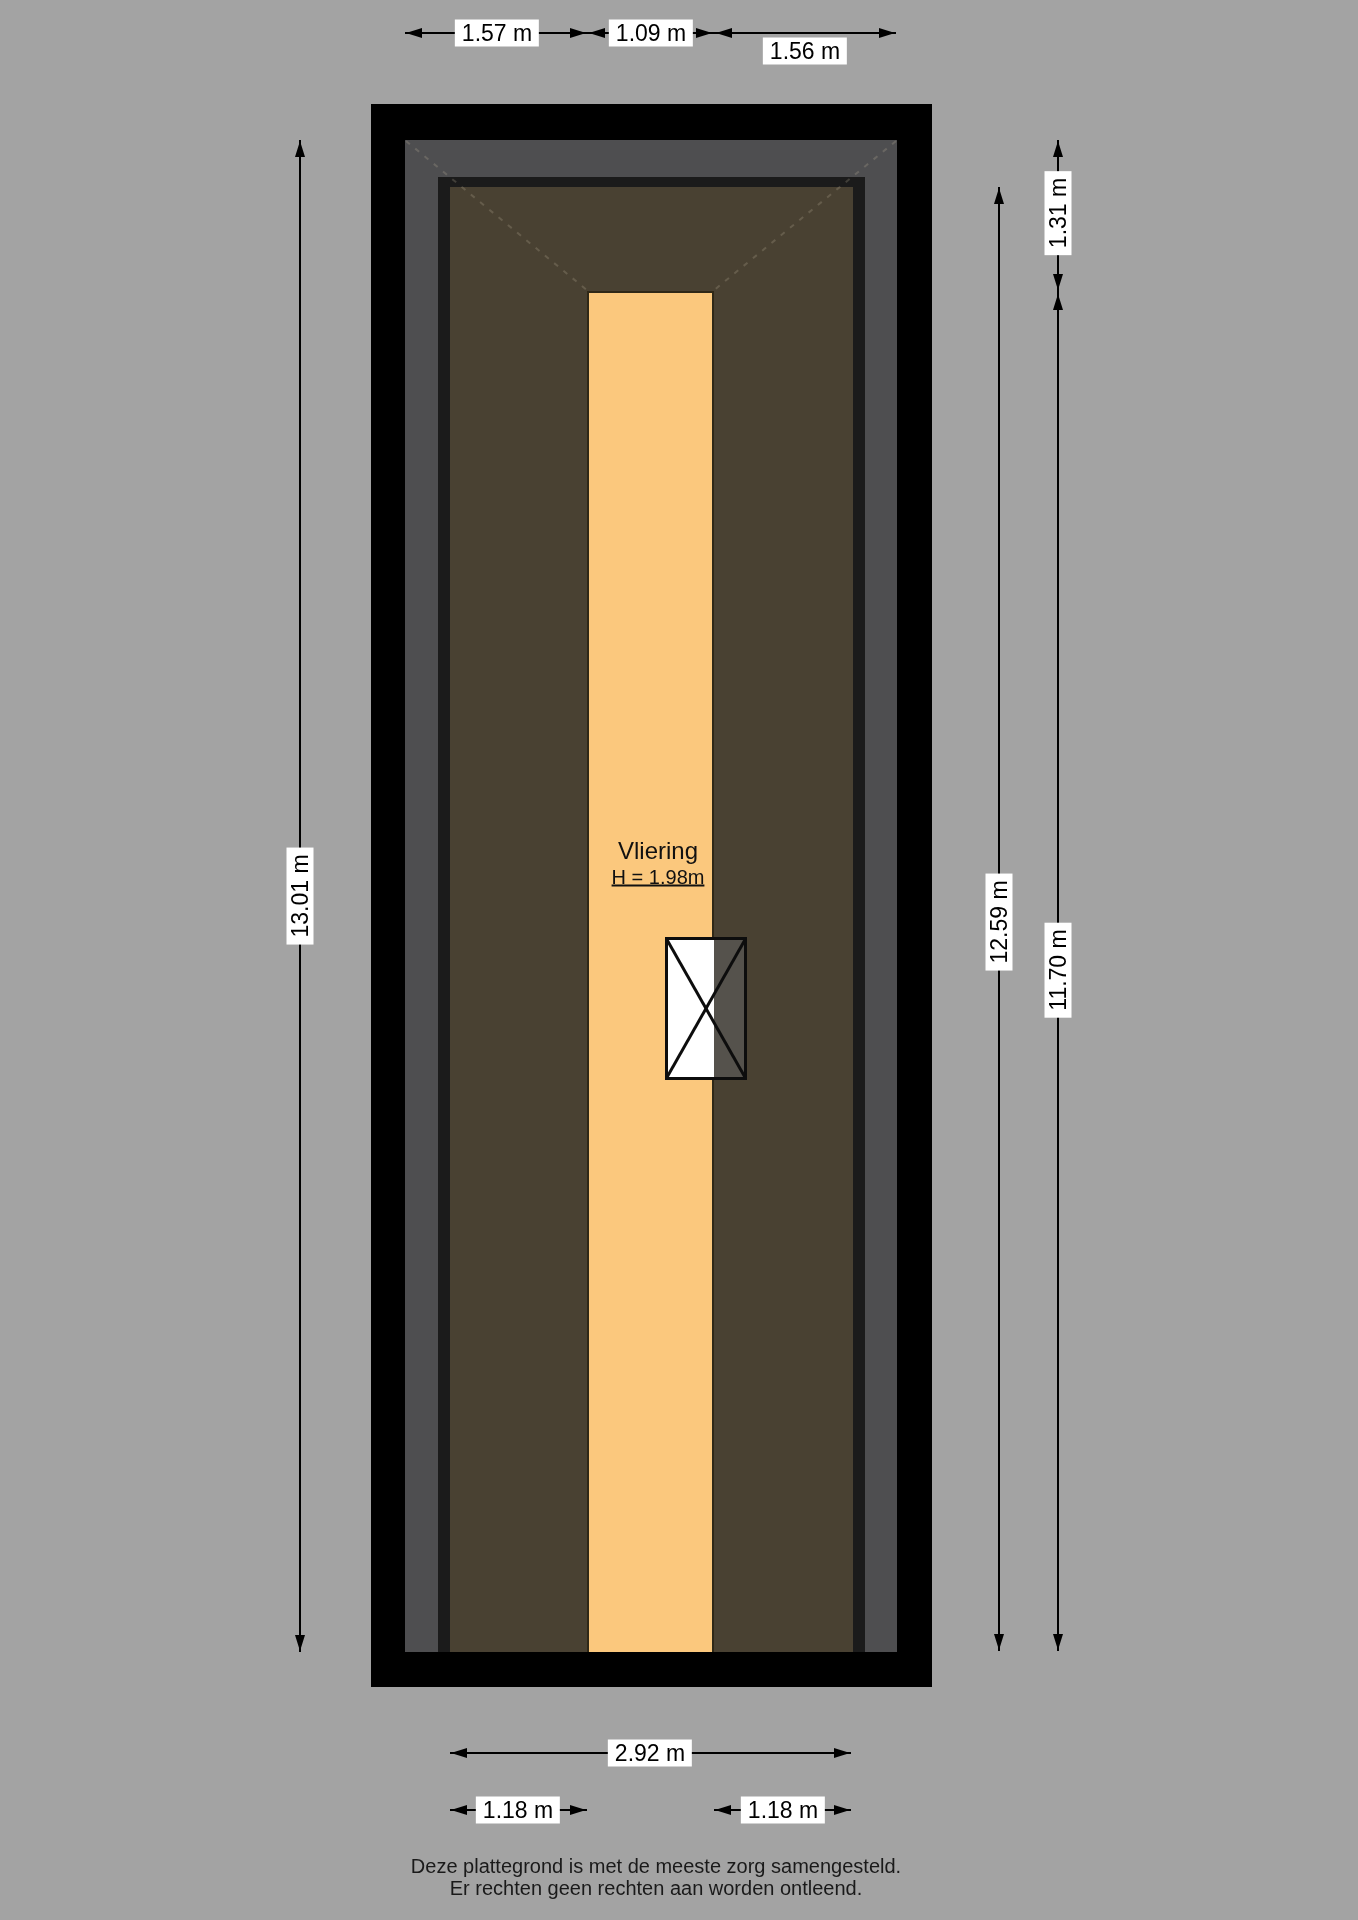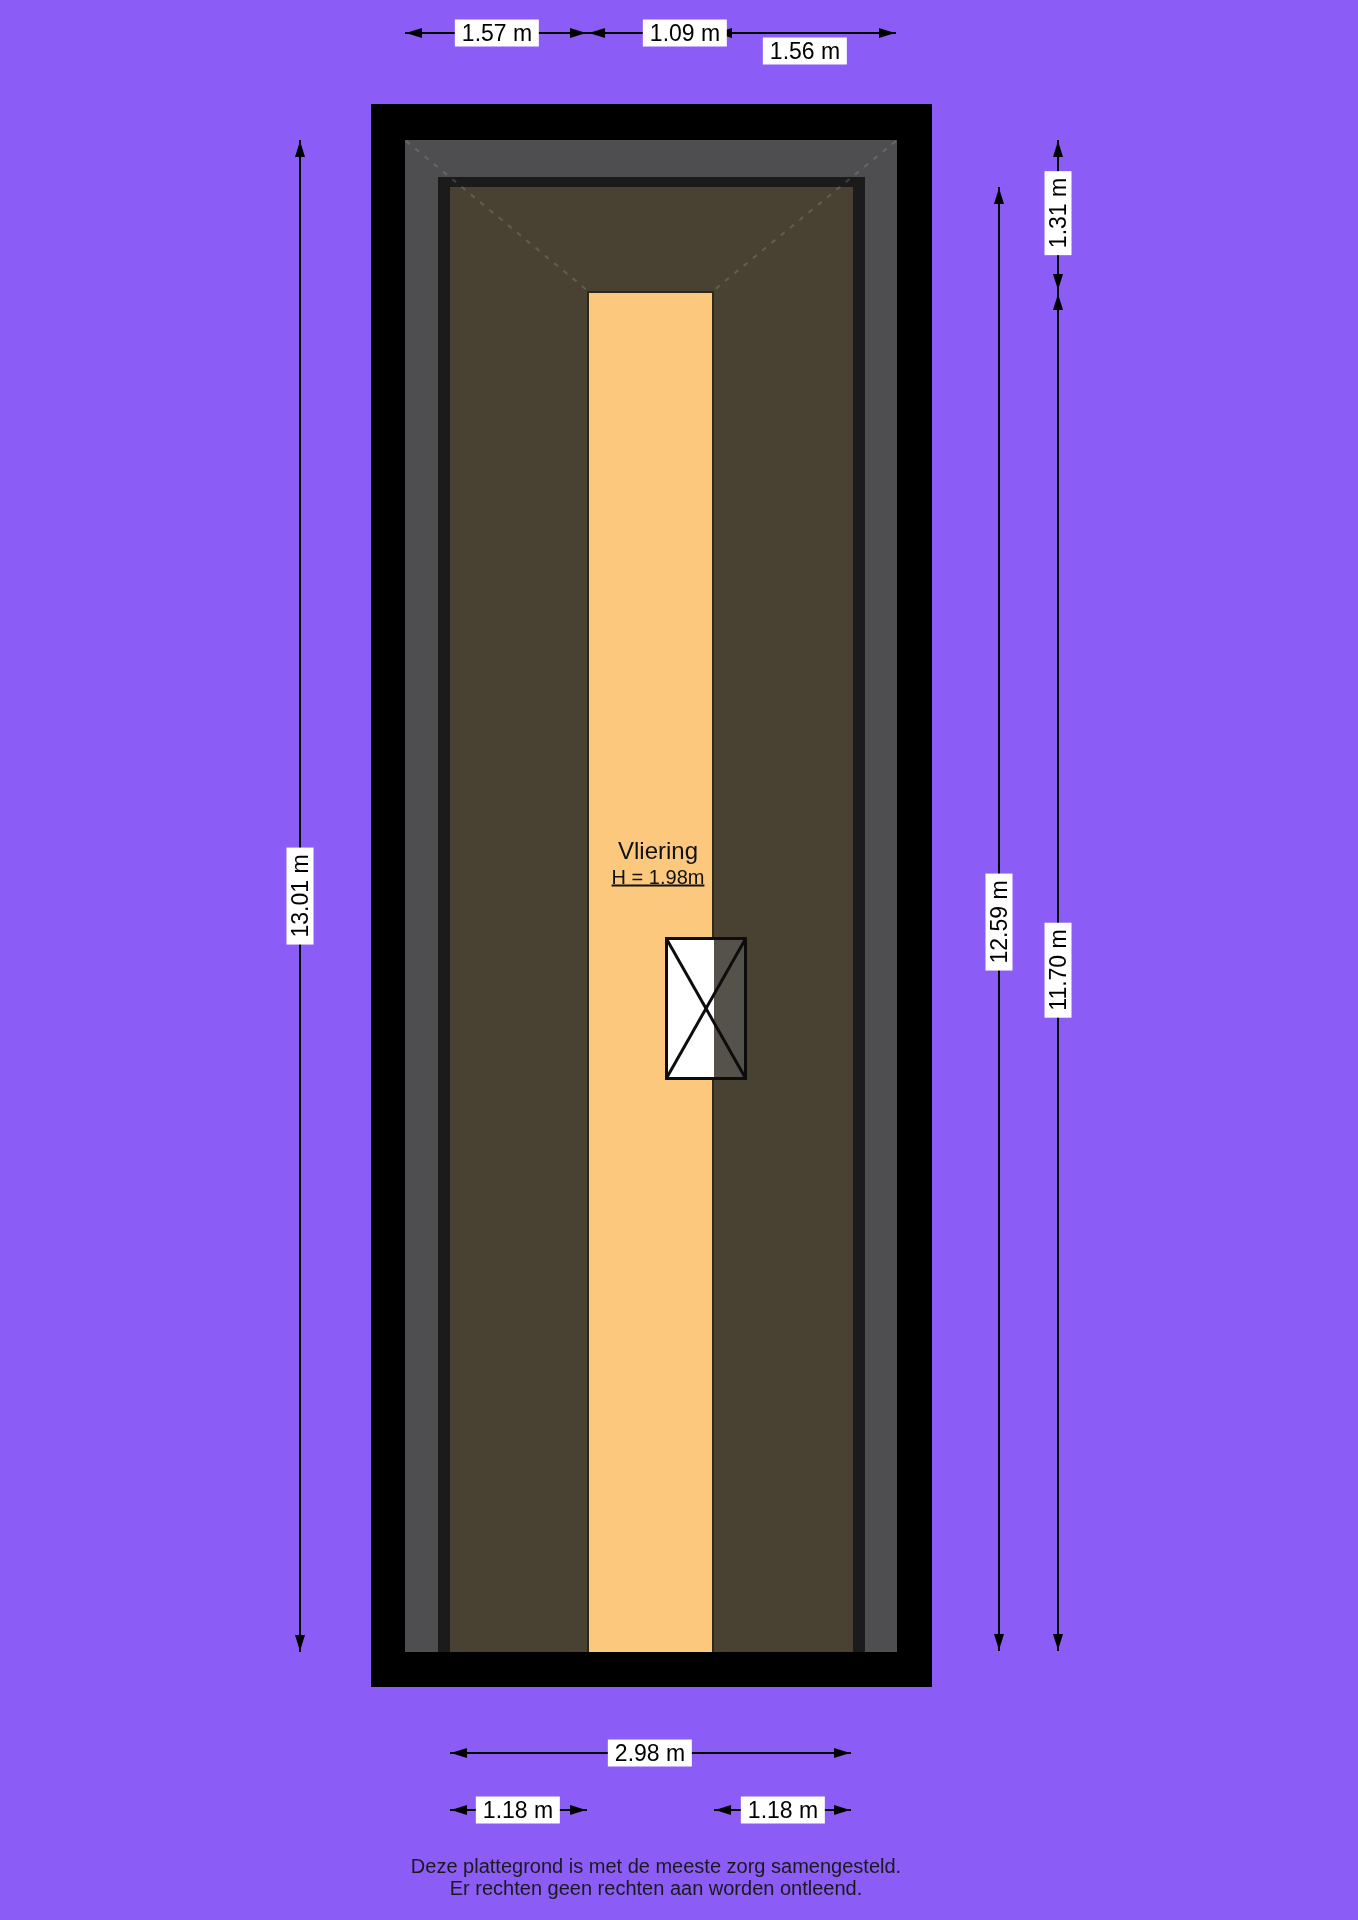--- a/index.html
+++ b/index.html
@@ -1,19 +1,19 @@
 <!DOCTYPE html>
 <html><head>
 <meta charset="utf-8">
 <style>
   html,body{margin:0;padding:0;background:#ffffff;}
   .canvas{
     position:relative;
     width:1358px;height:1920px;
-    background:#8b5cf6;
+    background:#a3a3a3;
     font-family:"Liberation Sans", sans-serif;
     overflow:hidden;
   }
   .abs{position:absolute;}
   
   .outer-wall{left:371px;top:104px;width:561px;height:1583px;}
   .roof-band{left:405px;top:140px;width:492px;height:1512px;}
   .inner-line{left:438px;top:177px;width:427px;height:1475px;}
   .attic-area{left:450px;top:187px;width:403px;height:1465px;}
   .floor-strip{
@@ -105,30 +105,30 @@
 
       <polygon points="451,1810 467,1805 467,1815"></polygon>
       <polygon points="586,1810 570,1805 570,1815"></polygon>
 
       <polygon points="715,1810 731,1805 731,1815"></polygon>
       <polygon points="850,1810 834,1805 834,1815"></polygon>
     </g>
   </svg>
 
   <div class="abs dim-label" style="left:497px;top:33px;">1.57 m</div>
-  <div class="abs dim-label" style="left:651px;top:33px;margin-left:34px;">1.09 m</div>
+  <div class="abs dim-label" style="left:651px;top:33px;">1.09 m</div>
   <div class="abs dim-label" style="left:805px;top:33px;margin-top:18px;">1.56 m</div>
 
   <div class="abs dim-label vert" style="left:300px;top:896px;">13.01 m</div>
 
   <div class="abs dim-label vert" style="left:999px;top:922px;">12.59 m</div>
   <div class="abs dim-label vert" style="left:1058px;top:213px;">1.31 m</div>
   <div class="abs dim-label vert" style="left:1058px;top:970px;">11.70 m</div>
 
-  <div class="abs dim-label" style="left:650px;top:1753px;">2.98 m</div>
+  <div class="abs dim-label" style="left:650px;top:1753px;">2.92 m</div>
   <div class="abs dim-label" style="left:518px;top:1810px;">1.18 m</div>
   <div class="abs dim-label" style="left:783px;top:1810px;">1.18 m</div>
 
   <div class="abs room-label room-name" style="left:658px;top:851px;">Vliering</div>
   <div class="abs room-label room-height" style="left:658px;top:877px;text-decoration:underline;">H = 1.98m</div>
 
   <div class="abs footer" style="left:656px;top:1855px;">
     <div>Deze plattegrond is met de meeste zorg samengesteld.</div>
     <div>Er rechten geen rechten aan worden ontleend.</div>
   </div>

